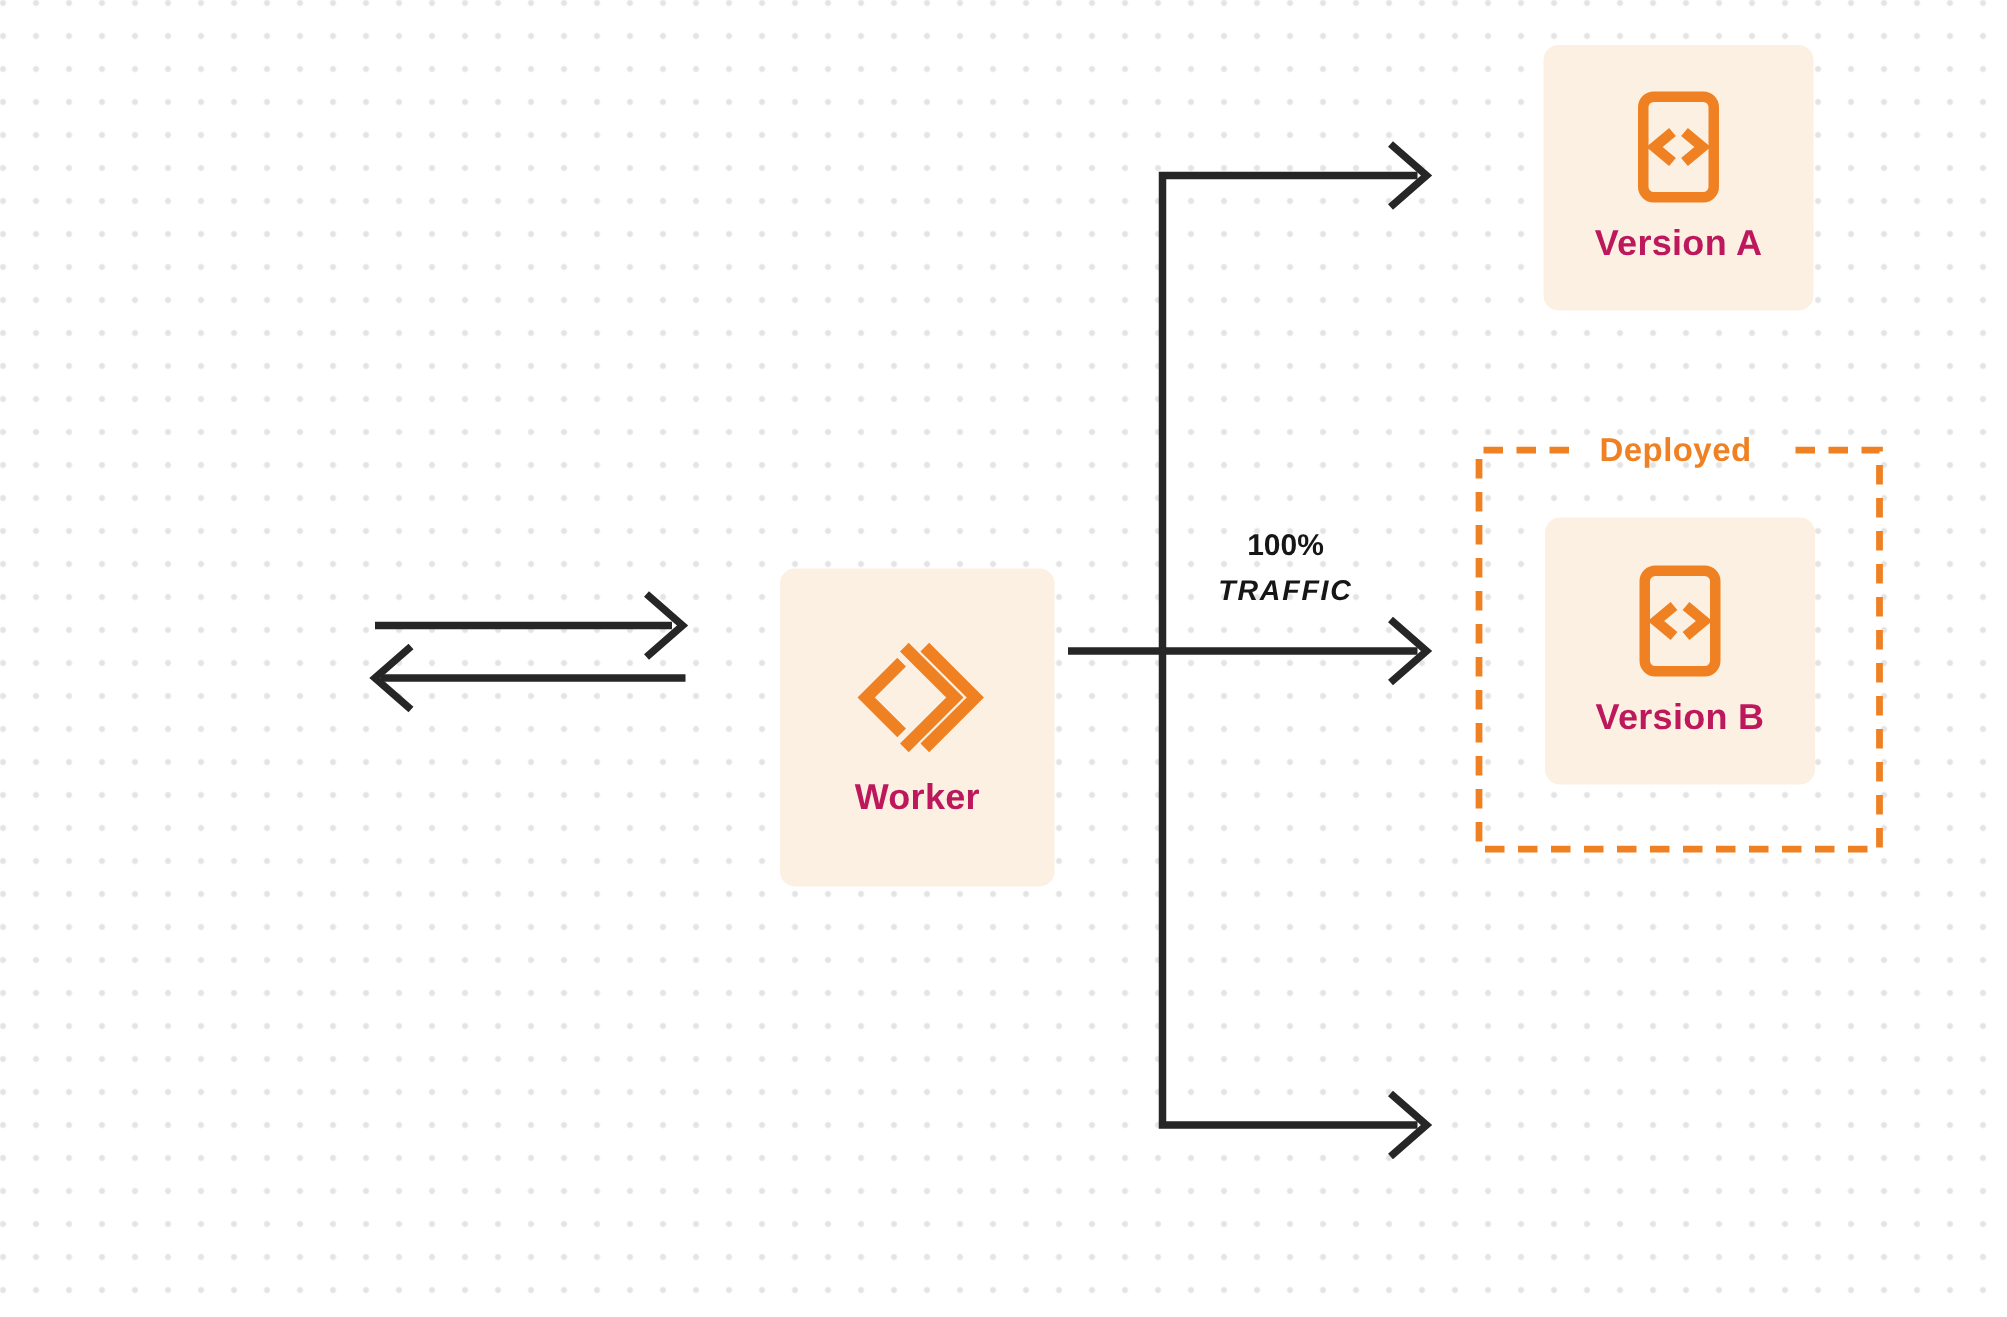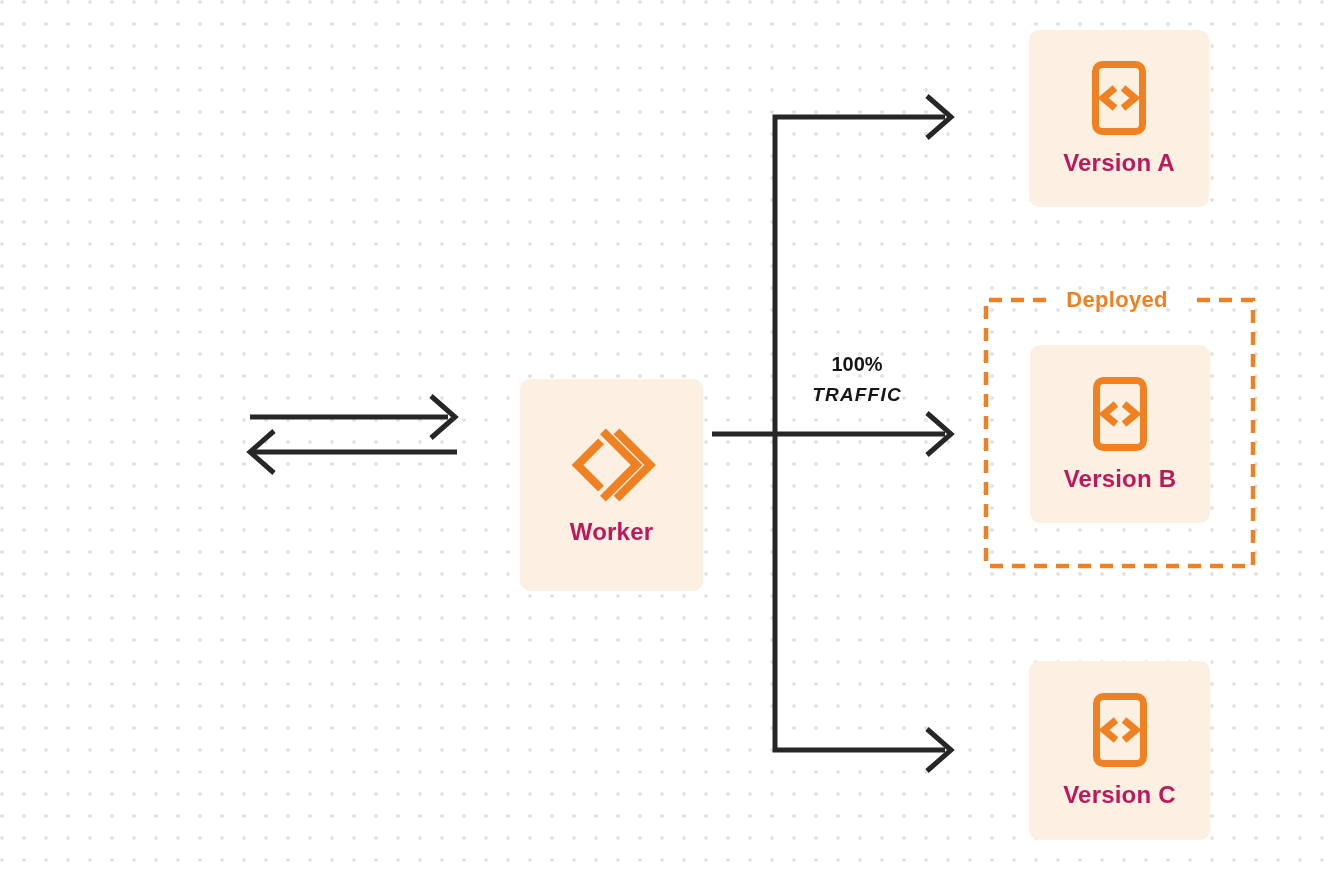--- a/index.html
+++ b/index.html
@@ -116,28 +116,20 @@
 
   <div class="node node--cream" style="left:1030px; top:345px; width:180px; height:178px;">
     <svg class="icon" width="56" height="76" viewBox="0 0 56 76" fill="none" stroke="#ef8122" stroke-width="7" stroke-linejoin="miter" stroke-linecap="butt">
       <rect x="4.5" y="4.5" width="47" height="67" rx="7"></rect>
       <polyline points="24,28 12,38 24,48"></polyline>
       <polyline points="32,28 44,38 32,48"></polyline>
     </svg>
     <span class="node-label">Version B</span>
   </div>
 
-  <div class="node node--cream" style="left:1029px; top:661px; width:181px; height:179px;">
-    <svg class="icon" width="56" height="76" viewBox="0 0 56 76" fill="none" stroke="#ef8122" stroke-width="7" stroke-linejoin="miter" stroke-linecap="butt">
-      <rect x="4.5" y="4.5" width="47" height="67" rx="7"></rect>
-      <polyline points="24,28 12,38 24,48"></polyline>
-      <polyline points="32,28 44,38 32,48"></polyline>
-    </svg>
-    <span class="node-label">Version C</span>
-  </div>
 
   <div class="deployed-label">Deployed</div>
 
   <div class="traffic-label">
     <div class="l1">100%</div>
     <div class="l2">TRAFFIC</div>
   </div>
 
 </div>
 

